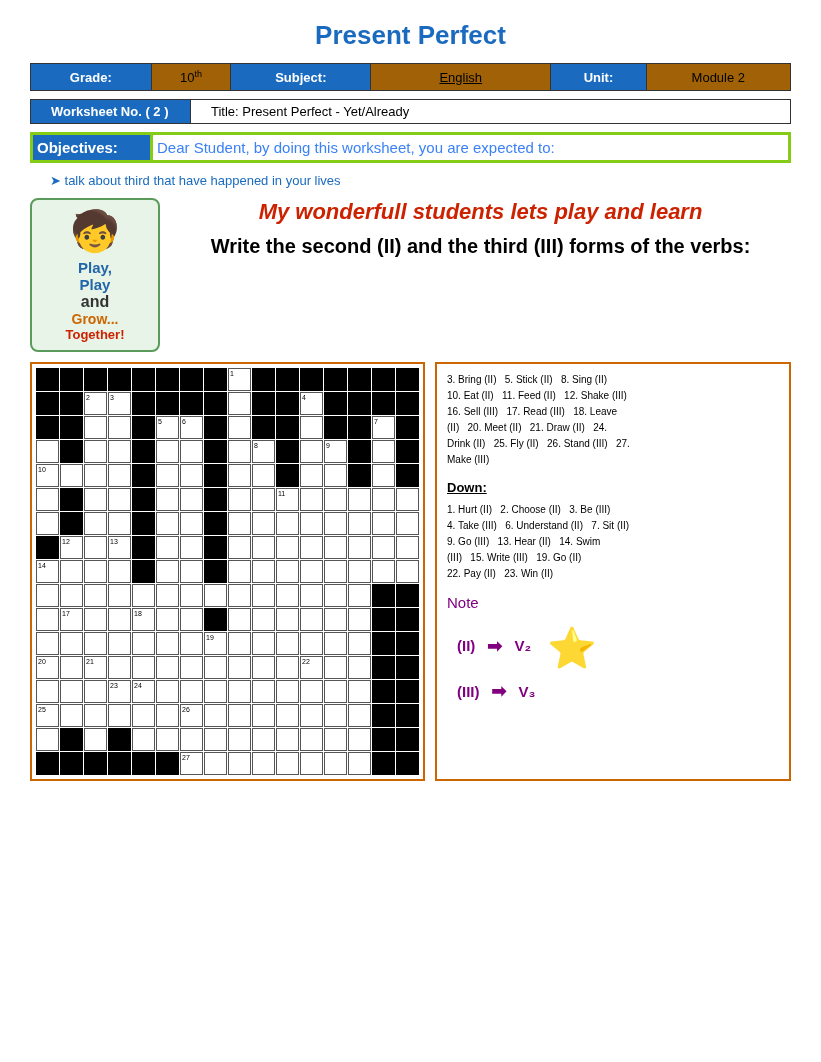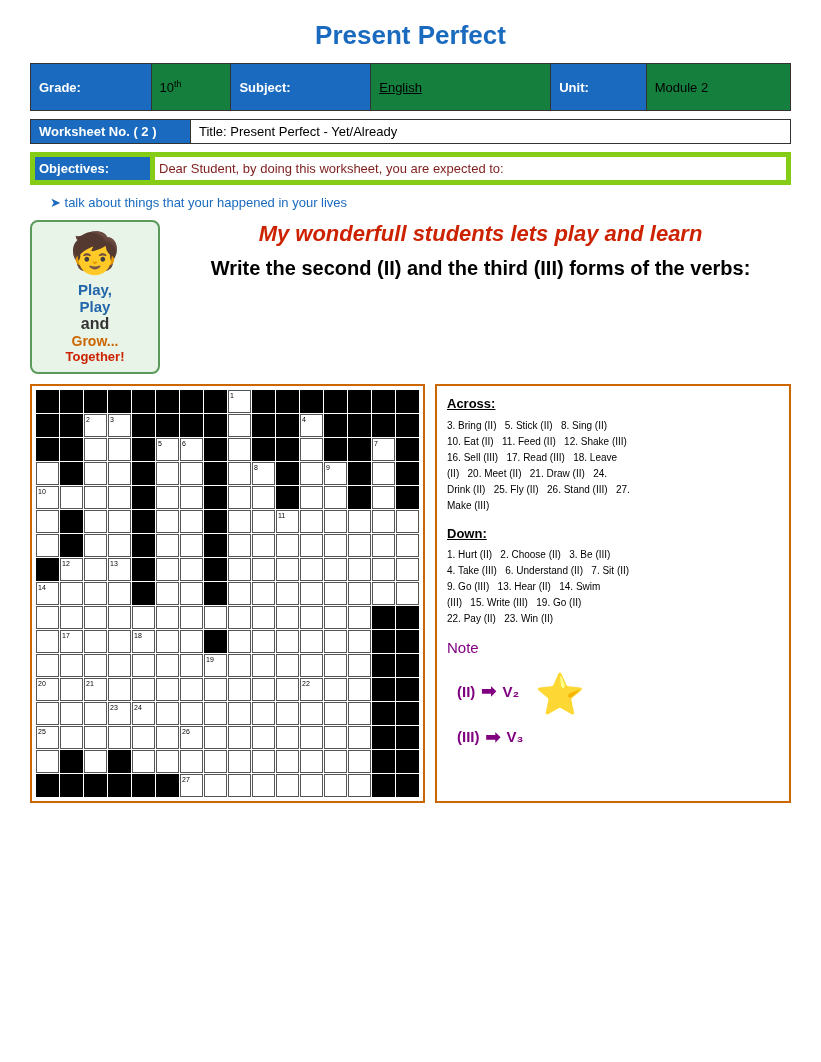--- a/index.html
+++ b/index.html
@@ -20,75 +20,76 @@
       margin-bottom: 12px;
     }
 
     .info-table {
       width: 100%;
       border-collapse: collapse;
       margin-bottom: 8px;
     }
     .info-table td {
       border: 1px solid #333;
-      padding: 15px 8px;
+      padding: 5px 8px;
       font-size: 13px;
+      text-align: center;
     }
     .info-table .label-cell {
       background: #1a6bbf;
       color: #fff;
       font-weight: bold;
       white-space: nowrap;
     }
     .info-table .value-cell {
-      background: #15803d;
+      background: #a16207;
       color: #000;
     }
     .info-table sup {
       font-size: 9px;
     }
 
     .worksheet-row {
       width: 100%;
       border-collapse: collapse;
       margin-bottom: 8px;
     }
     .worksheet-row td {
       border: 1px solid #333;
-      padding: 4px 8px;
+      padding: 4px 20px;
       font-size: 13px;
     }
     .ws-label {
       background: #1a6bbf;
       color: #fff;
       font-weight: bold;
       white-space: nowrap;
     }
     .ws-value {
       color: #000;
     }
 
     .objectives-row {
       width: 100%;
       border-collapse: collapse;
       margin-bottom: 10px;
     }
     .objectives-row td {
-      border: 5px solid #84cc16;
+      border: 3px solid #84cc16;
       padding: 4px 4px;
-      font-size: 13px;
+      font-size: 15px;
     }
     .obj-label {
       background: #1a6bbf;
       color: #fff;
       font-weight: bold;
       white-space: nowrap;
     }
     .obj-value {
-      color: #7f1d1d;
+      color: #3b82f6;
       margin-top: 9px;
     }
 
     .objectives-list {
       margin: 6px 0 10px 20px;
       list-style: none;
     }
     .objectives-list li {
       font-size: 13px;
       color: #1a6bbf;
@@ -221,21 +222,21 @@
       font-weight: normal;
       font-size: 15px;
     }
     .note-items {
       margin-top: 4px;
       margin-left: 10px;
     }
     .note-row {
       display: flex;
       align-items: center;
-      gap: 6px;
+      gap: 12px;
       margin-bottom: 4px;
       color: #800080;
       font-size: 15px;
       font-weight: bold;
     }
     .arrow {
       display: inline-block;
       font-size: 18px;
     }
     .star-icon {
@@ -274,21 +275,21 @@
 <table class="objectives-row">
   <tbody>
       <tr>
     <td class="obj-label" style="width:120px;">Objectives:</td>
     <td class="obj-value">Dear Student, by doing this worksheet, you are expected to:</td>
   </tr>
 </tbody>
   </table>
 
 <ul class="objectives-list">
-  <li>talk about things that your happened in your lives</li>
+  <li>talk about third that have happened in your lives</li>
 </ul>
 
 <div class="middle-section">
   <div class="play-learn-box">
     <div class="play-learn-figure">🧒</div>
     <div class="play">Play,</div>
     <div class="learn">Play</div>
     <div class="and">and</div>
     <div class="grow">Grow...</div>
     <div class="together">Together!</div>
@@ -622,21 +623,20 @@
         <div class="cell white"></div>
         <div class="cell white"></div>
         <div class="cell white"></div>
         <div class="cell white"></div>
         <div class="cell black"></div>
         <div class="cell black"></div>
       </div>
   </div>
 
   <div class="clues-panel">
-    <div class="clues-section-title">Across:</div>
     <div class="clues-text">
       3. Bring (II) &nbsp; 5. Stick (II) &nbsp; 8. Sing (II)<br>
       10. Eat (II) &nbsp; 11. Feed (II) &nbsp; 12. Shake (III)<br>
       16. Sell (III) &nbsp; 17. Read (III) &nbsp; 18. Leave<br>
       (II) &nbsp; 20. Meet (II) &nbsp; 21. Draw (II) &nbsp; 24.<br>
       Drink (II) &nbsp; 25. Fly (II) &nbsp; 26. Stand (III) &nbsp; 27.<br>
       Make (III)
     </div>
 
     <div class="clues-section-title">Down:</div>

